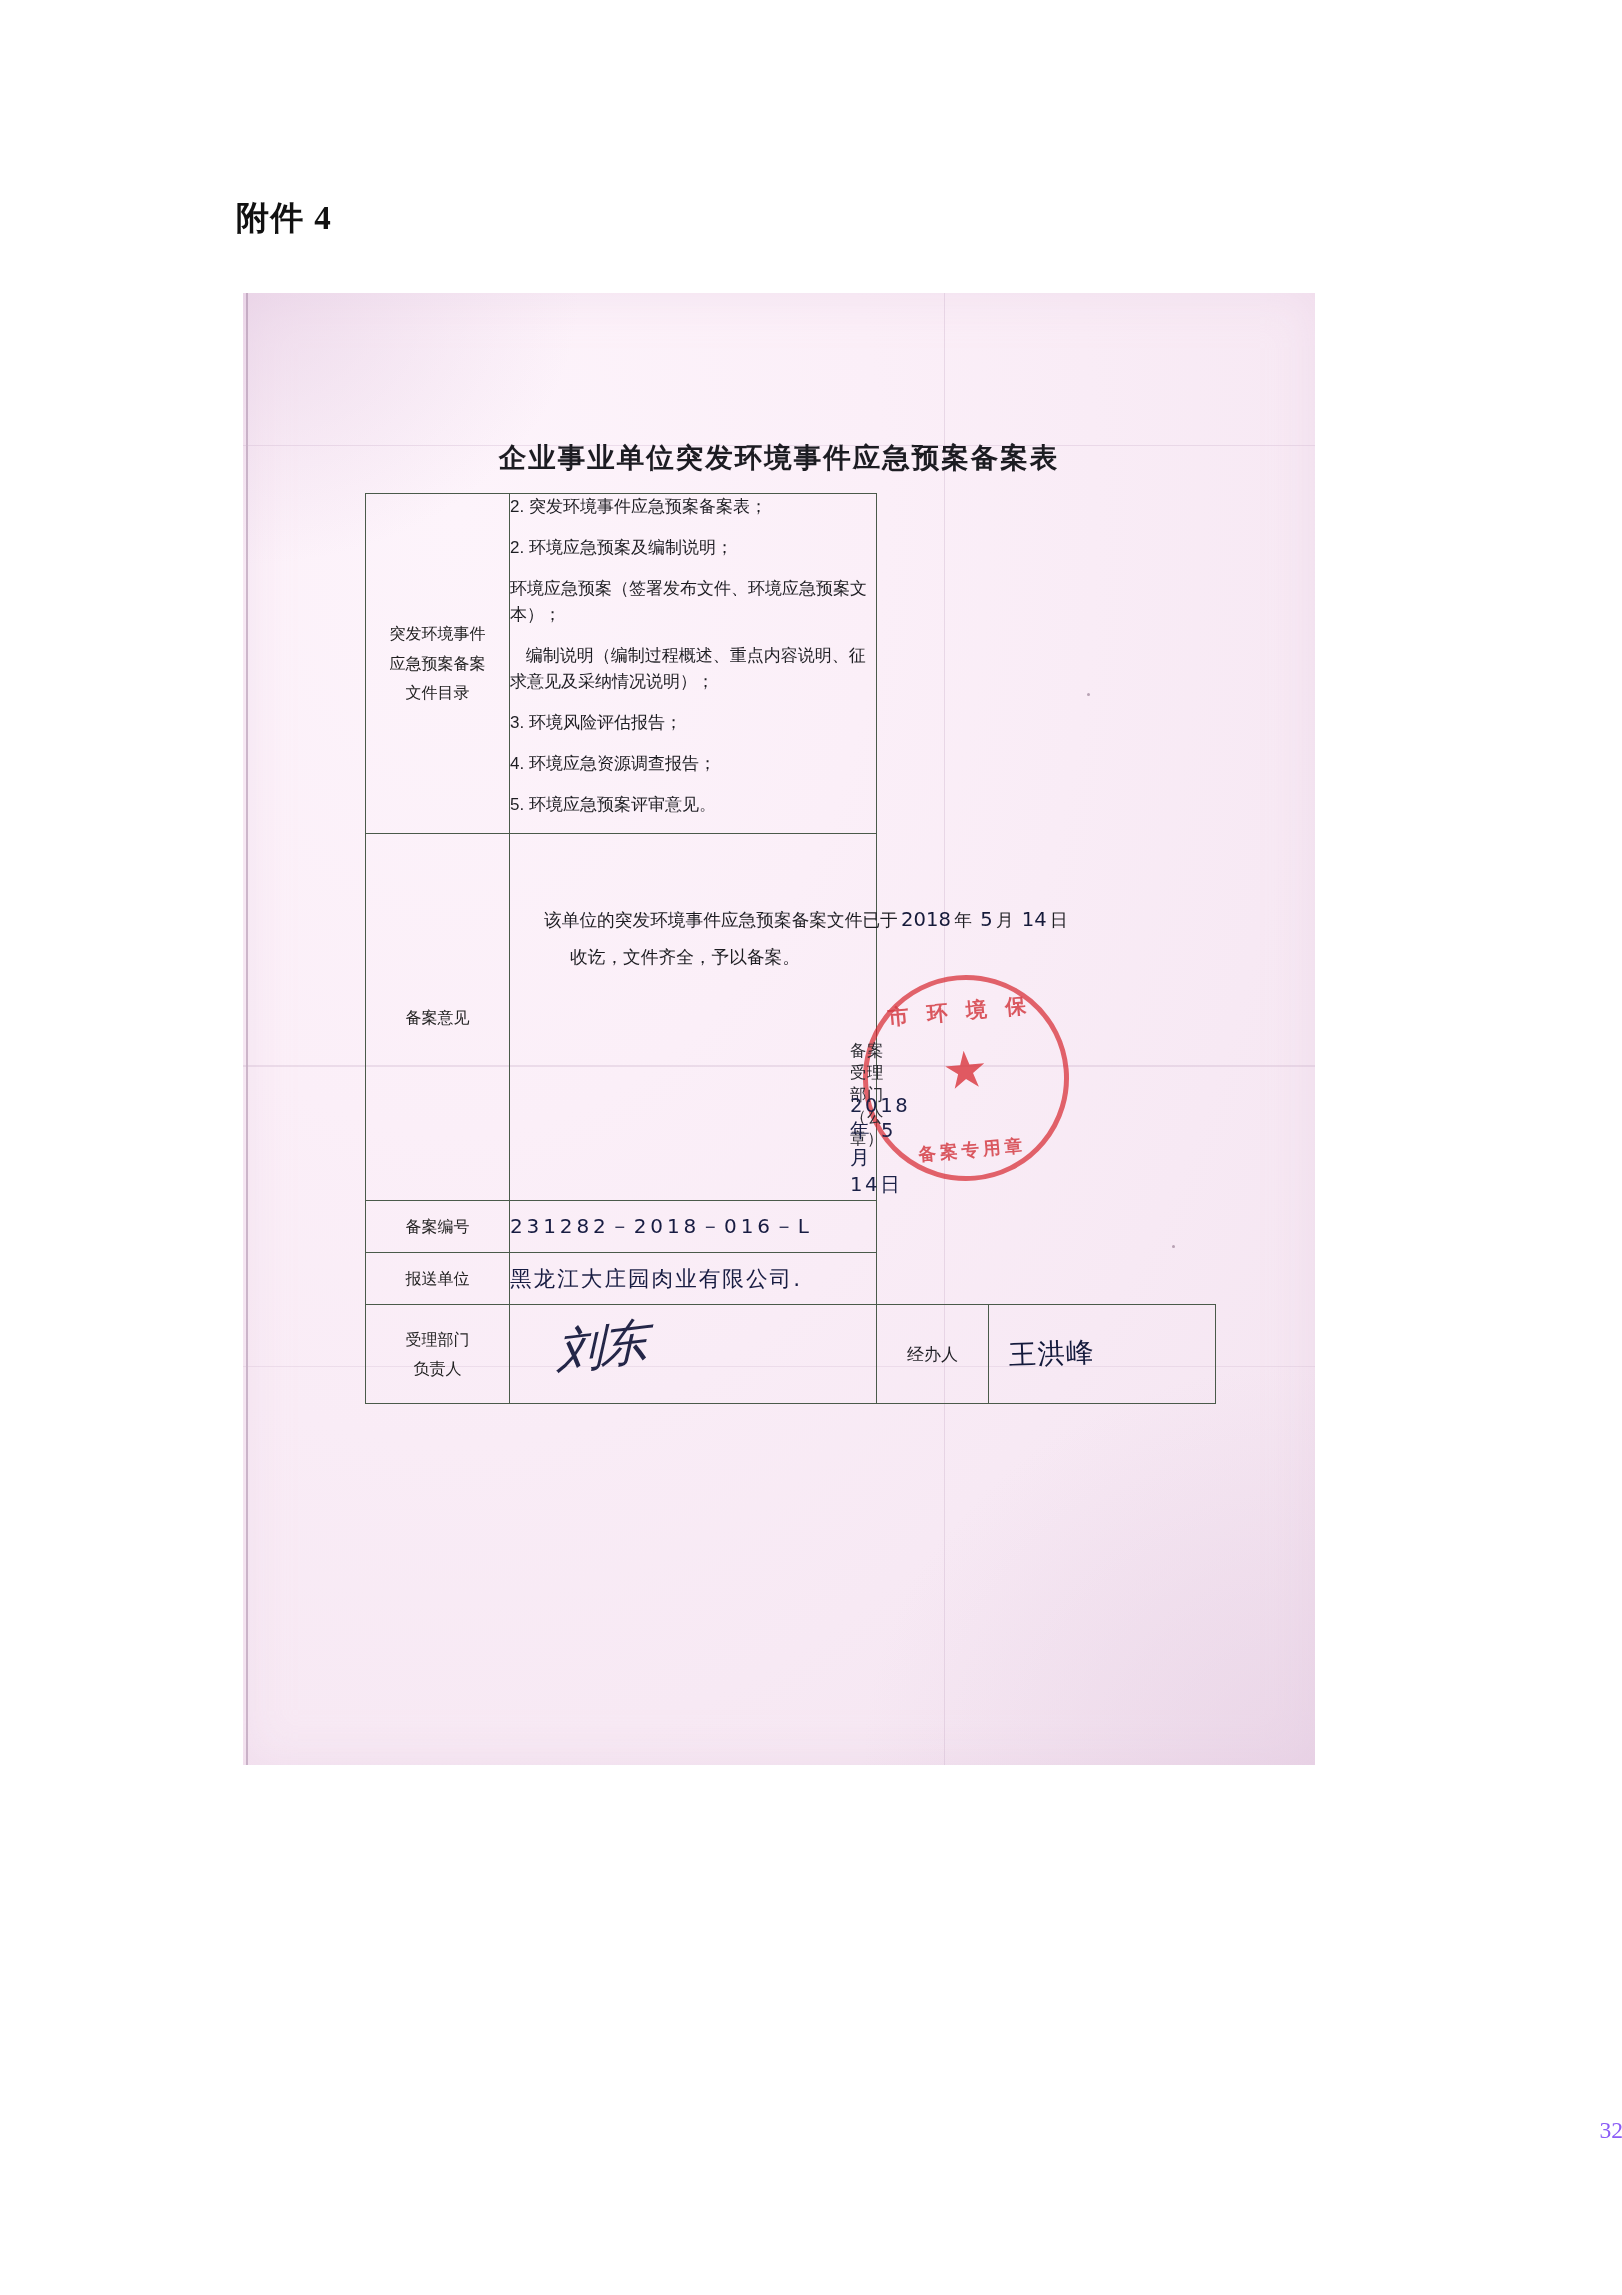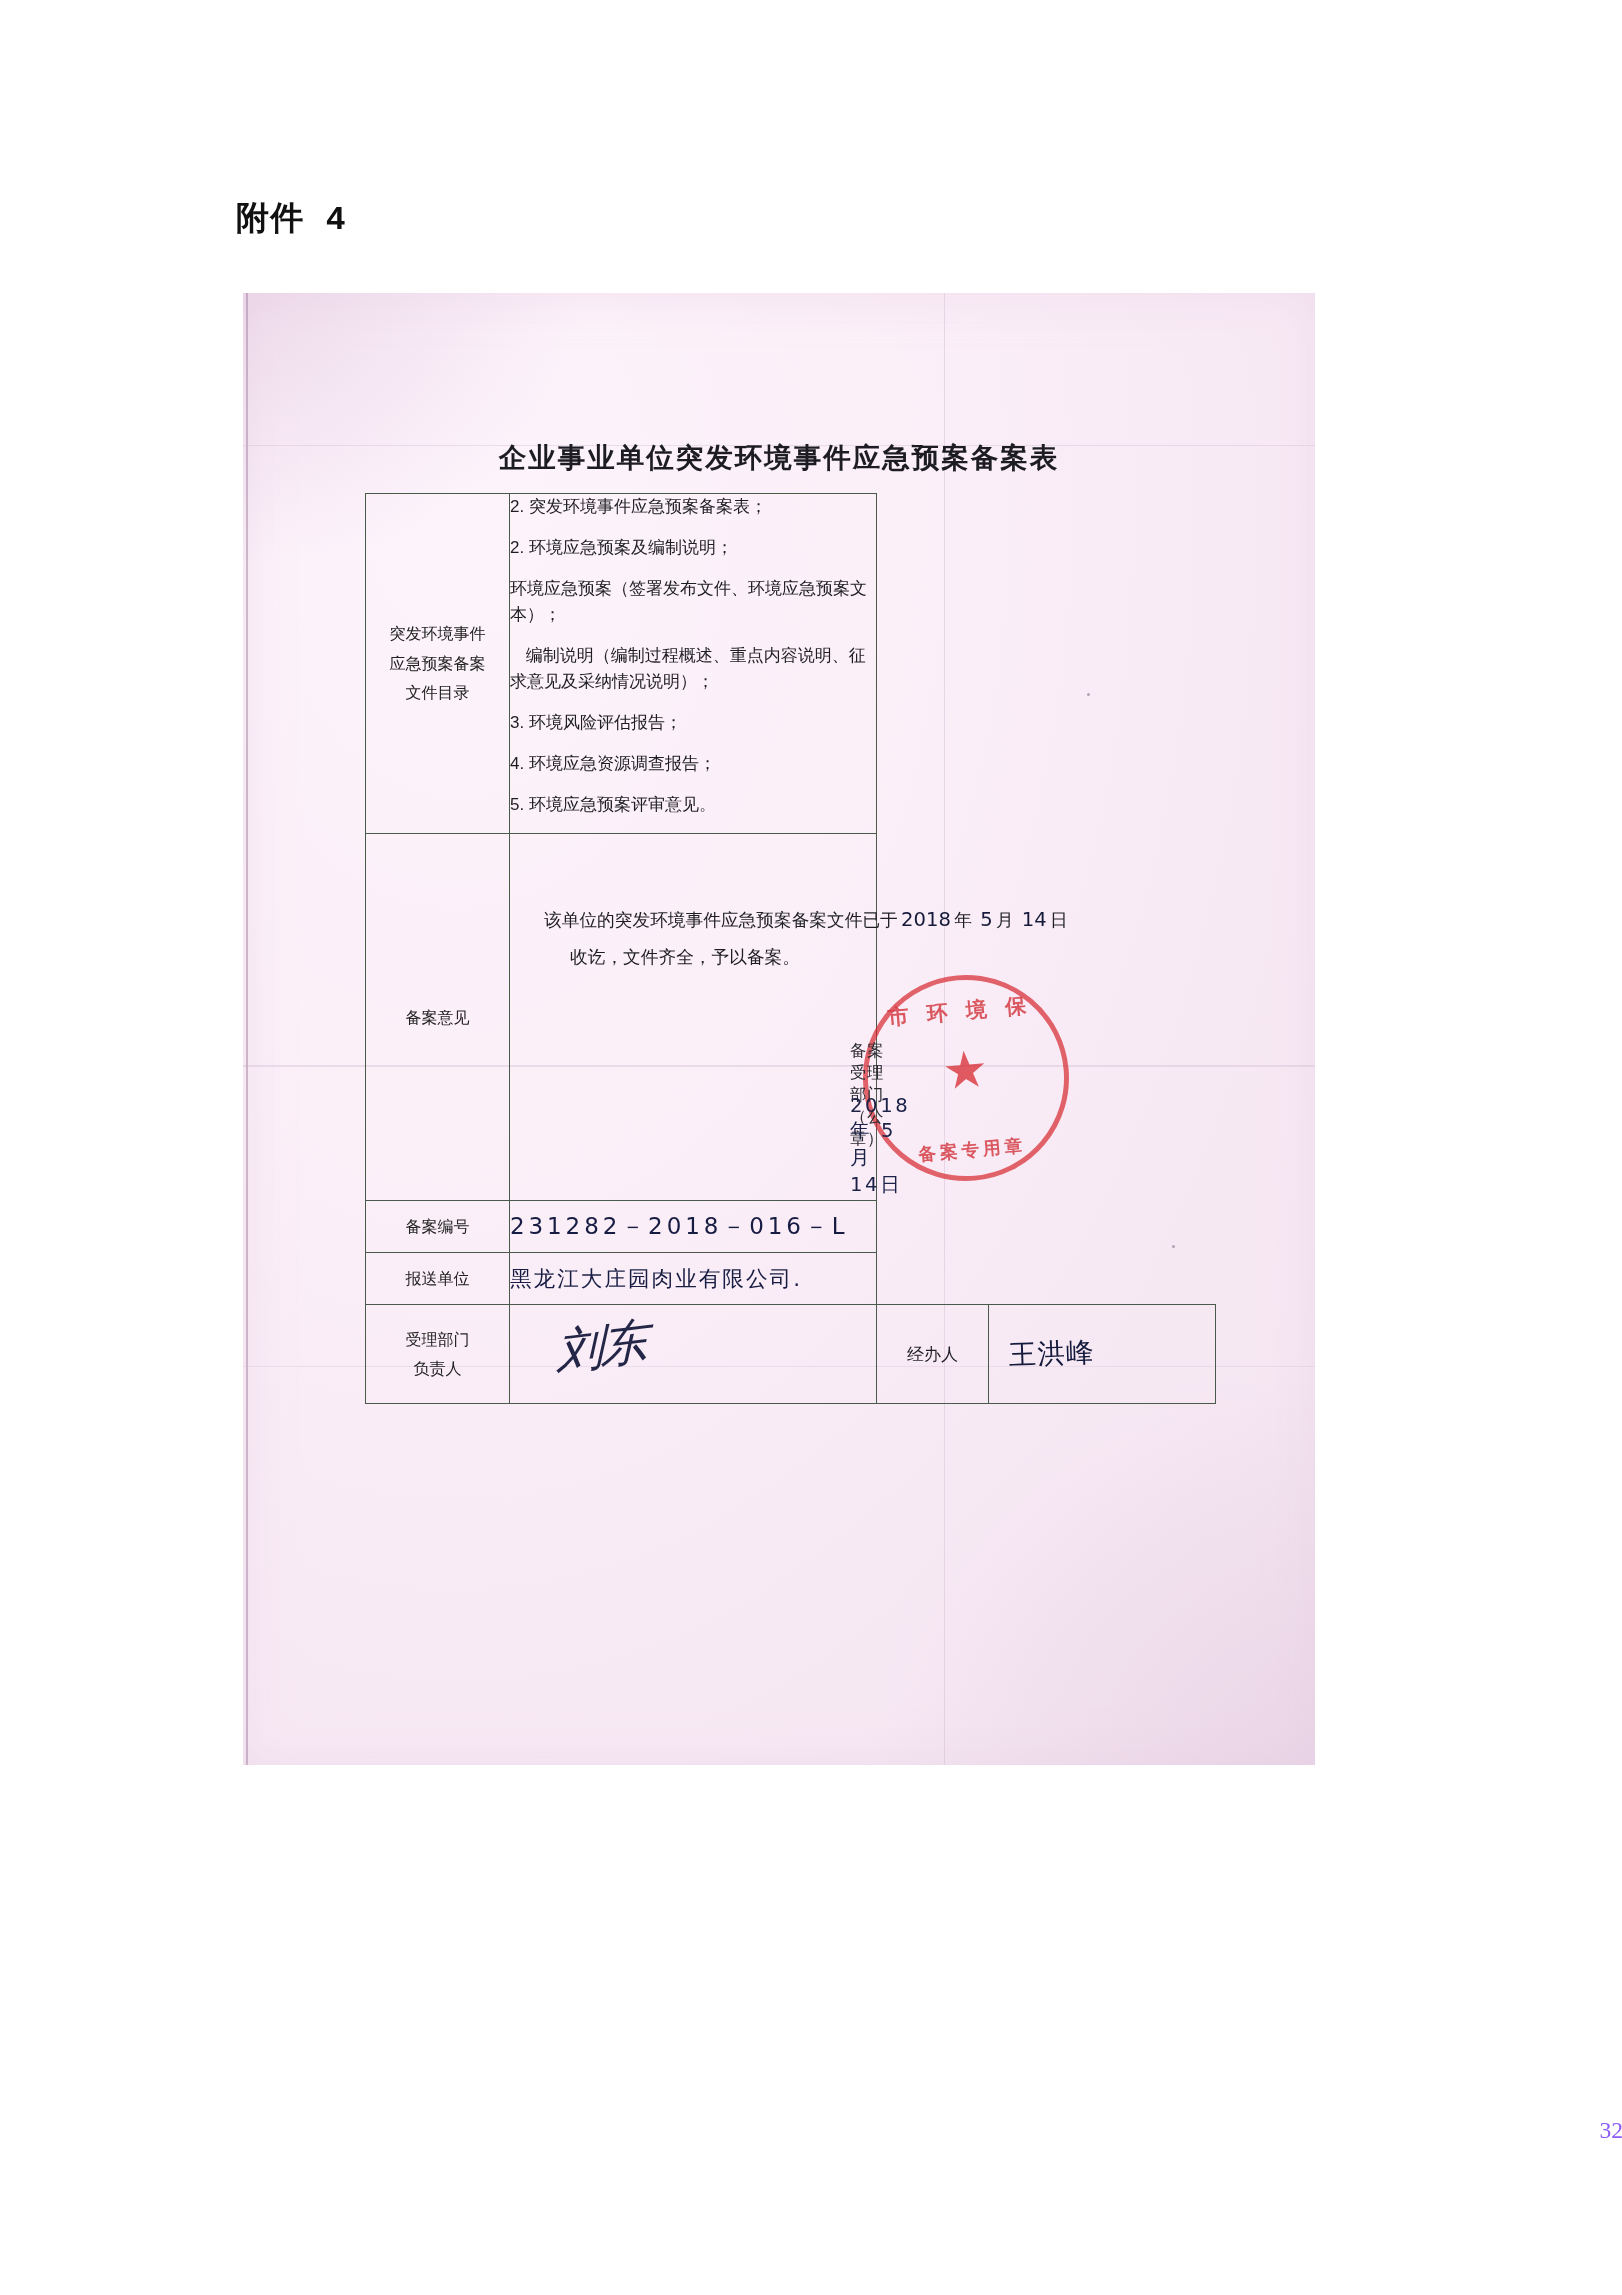--- a/index.html
+++ b/index.html
@@ -13,21 +13,21 @@
     position: relative;
     font-family: "Liberation Serif", "DejaVu Serif", serif;
     overflow: hidden;
   }
 
   
   .attachment-label {
     position: absolute;
     left: 236px;
     top: 196px;
-    font-family: Liberation Mono, monospace;
+    font-family: Liberation Serif, serif;
     font-weight: bold;
     font-size: 33px;
     color: #111;
     letter-spacing: 1.3px;
   }
 
   
   .scan {
     position: absolute;
     left: 243px;
@@ -186,21 +186,21 @@
   .stamp-arc-bottom { bottom: 14.4px; font-size: 17.7px; letter-spacing: 3.9px; }
 
   
   .hand-row-cell {
     height: 51px;
     position: relative;
     padding-left: 26px;
   }
   .hand-val {
     font-family: "DejaVu Sans", sans-serif;
-    font-size: 23px;
+    font-size: 20px;
     color: #171c42;
     letter-spacing: 3.9px;
   }
   .hand-val.unit { letter-spacing: 2px; font-size: 21.6px; }
 
   .sig-cell {
     height: 98px;
     position: relative;
   }
   .signature {

